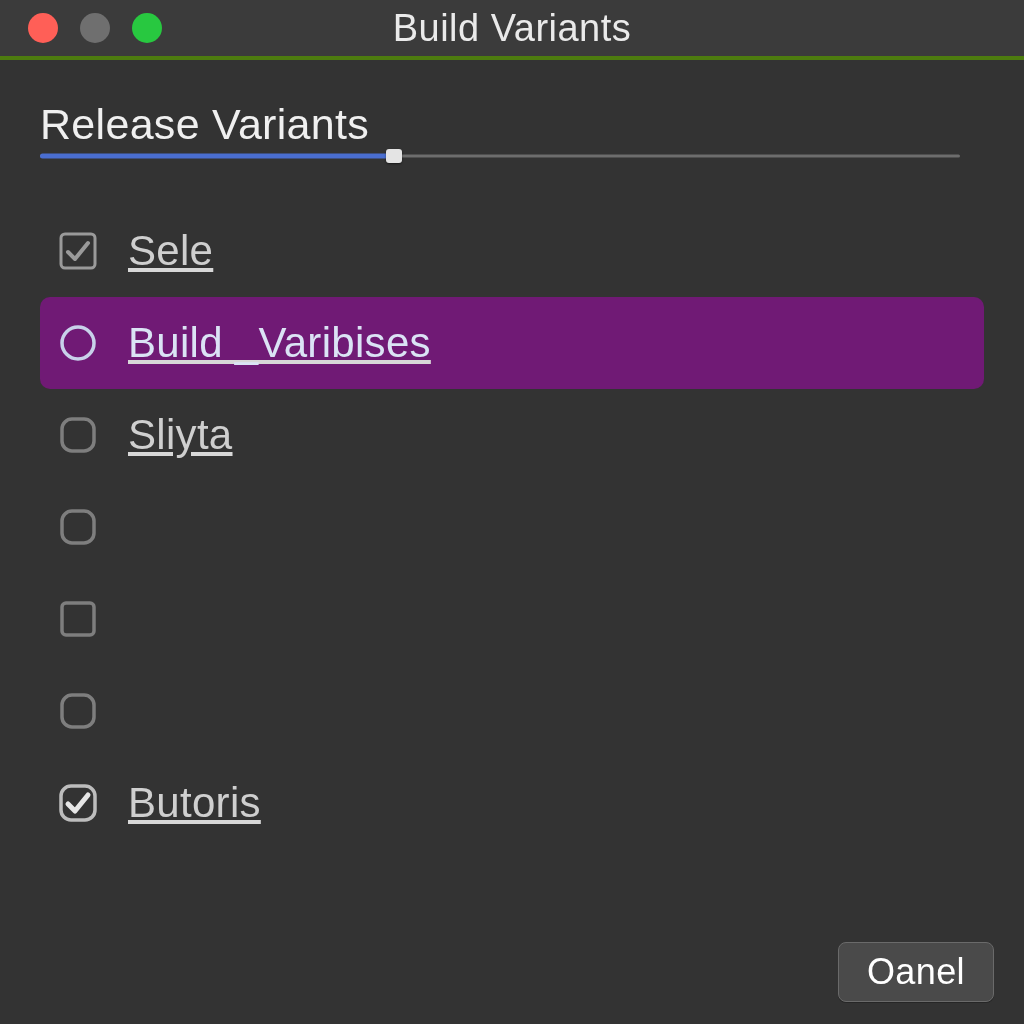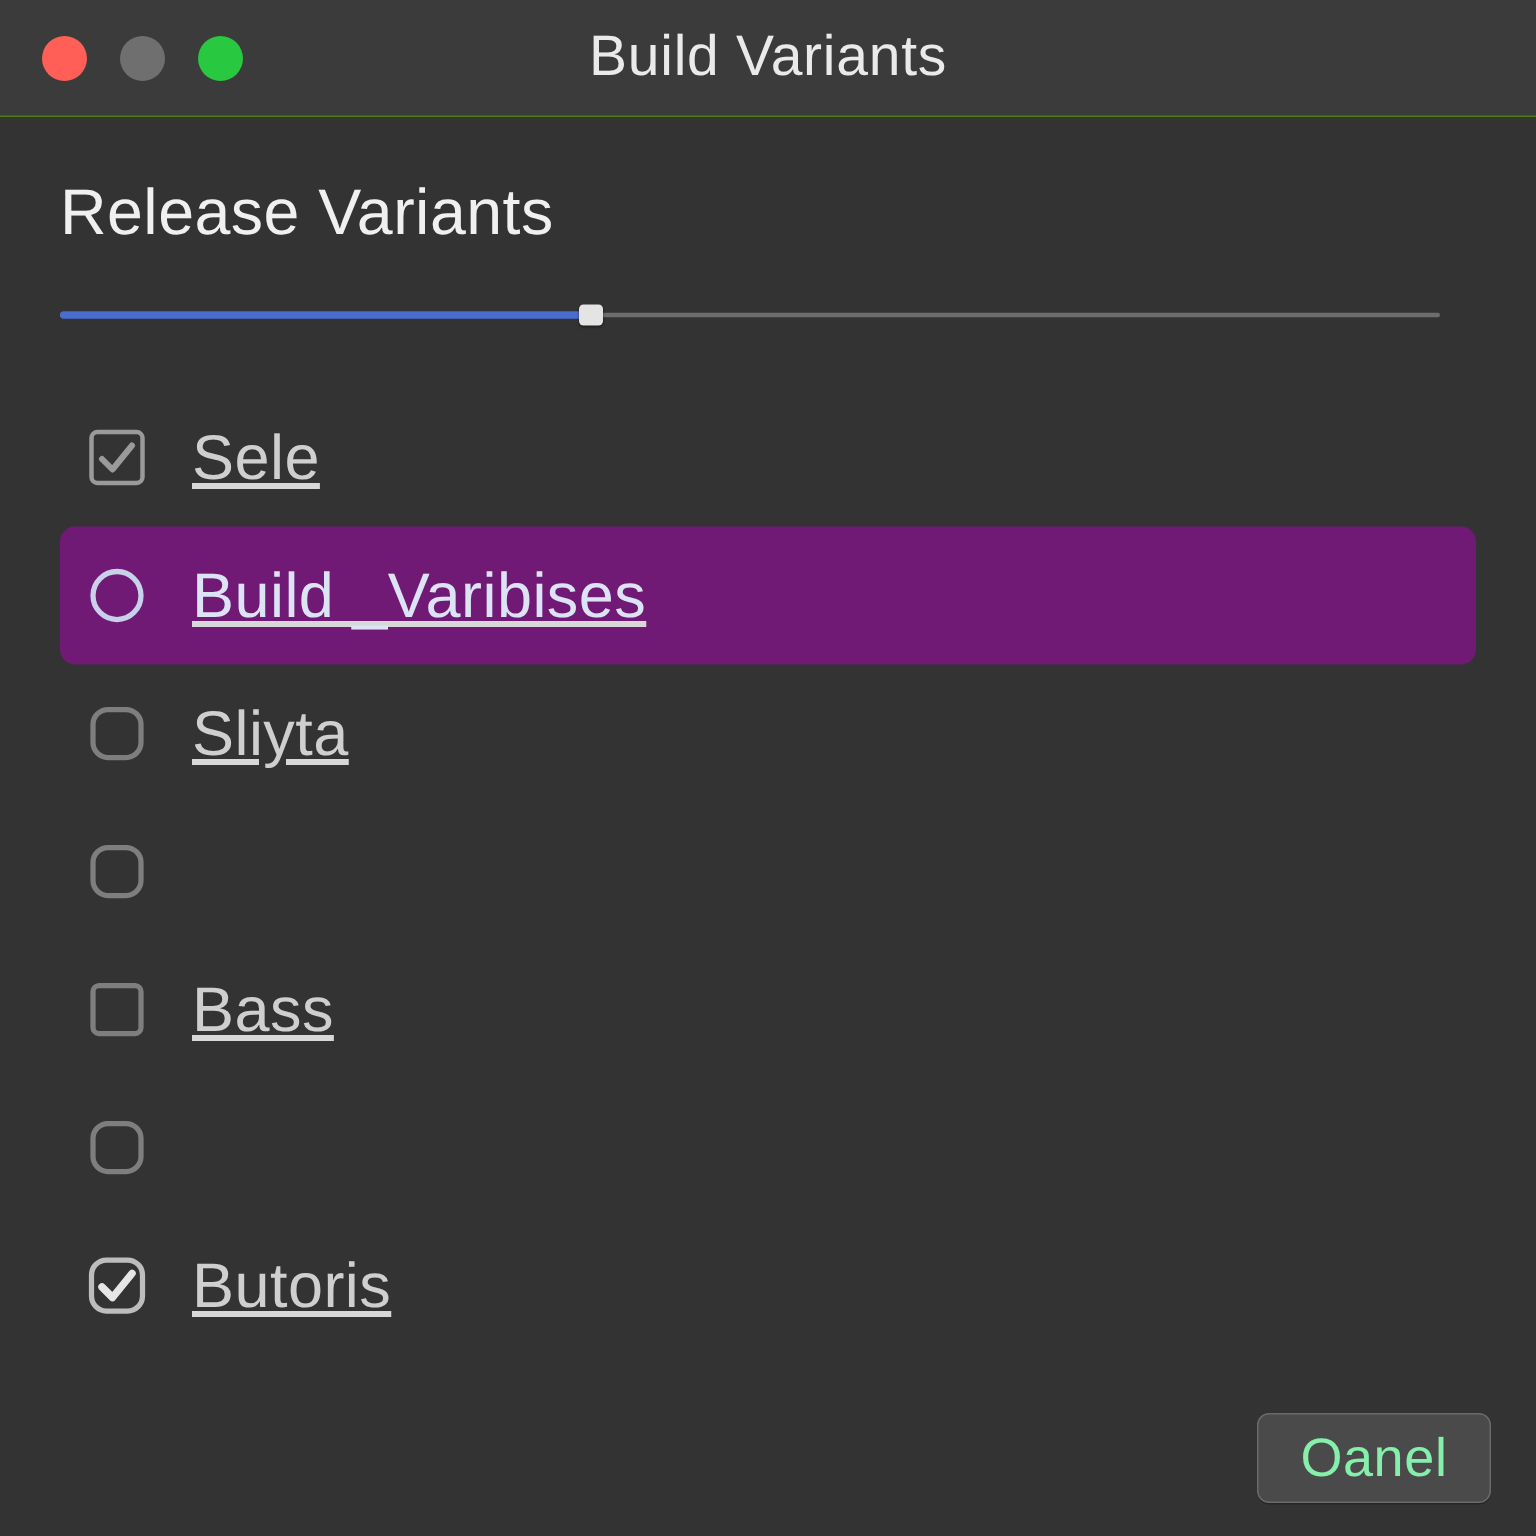--- a/index.html
+++ b/index.html
@@ -5,23 +5,23 @@
     * { box-sizing: border-box; margin: 0; padding: 0; }
     html, body { width: 1024px; height: 1024px; overflow: hidden; }
     body {
       background: #333333;
       font-family: -apple-system, BlinkMacSystemFont, "Segoe UI", Helvetica, Arial, sans-serif;
       color: #d8d8d8;
     }
 
     
     .titlebar {
-      height: 78px;
+      height: 60px;
       background: #3b3b3b;
-      border-bottom: 1px solid #4d7c0f;
+      border-bottom: 4px solid #4d7c0f;
       display: flex;
       align-items: center;
       position: relative;
     }
     .traffic-lights {
       display: flex;
       gap: 22px;
       position: absolute;
       left: 28px;
       top: 50%;
@@ -44,21 +44,20 @@
     }
 
     
     .content {
       padding: 40px 40px 0 40px;
     }
     .section-title {
       font-size: 43px;
       font-weight: 500;
       color: #f0f0f0;
-      margin-bottom: 36px;
       letter-spacing: 0.3px;
     }
 
     
     .slider {
       position: relative;
       height: 14px;
       margin-bottom: 42px;
       width: 920px;
     }
@@ -137,21 +136,21 @@
       gap: 26px;
     }
     .btn {
       height: 60px;
       min-width: 150px;
       padding: 0 28px;
       display: inline-flex;
       align-items: center;
       justify-content: center;
       font-size: 36px;
-      color: #86efac;
+      color: #ffffff;
       background: #4a4a4a;
       border: 1px solid #6a6a6a;
       border-radius: 8px;
       box-shadow: 0 1px 0 rgba(0,0,0,.25);
       cursor: default;
       letter-spacing: 0.4px;
     }
   </style>
 </head>
 <body>
@@ -211,21 +210,20 @@
           </svg>
       </span>
     </div>
 
     <div class="variant-item">
       <span class="check-ind">
         <svg viewBox="0 0 40 40">
             <rect x="4" y="4" width="32" height="32" rx="4" fill="none" stroke="#7e7e7e" stroke-width="3.5"></rect>
           </svg>
       </span>
-      <span class="variant-label">Bass</span>
     </div>
 
     <div class="variant-item">
       <span class="check-ind">
         <svg viewBox="0 0 40 40">
             <rect x="4" y="4" width="32" height="32" rx="10" fill="none" stroke="#7e7e7e" stroke-width="3.5"></rect>
           </svg>
       </span>
     </div>
 

